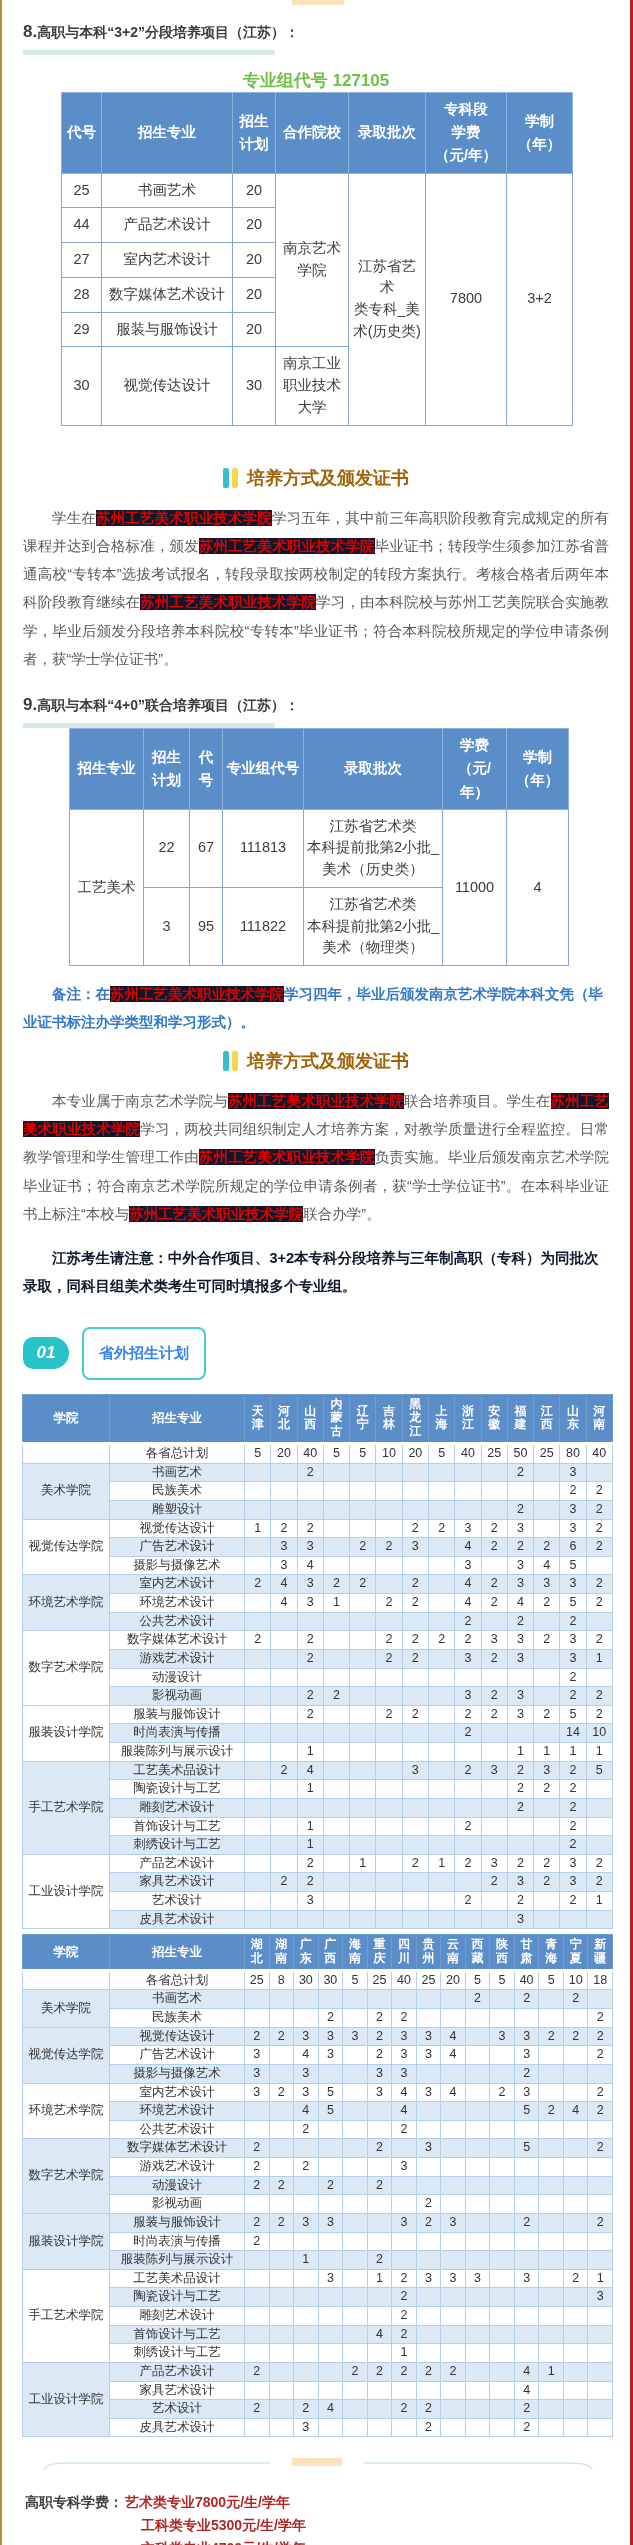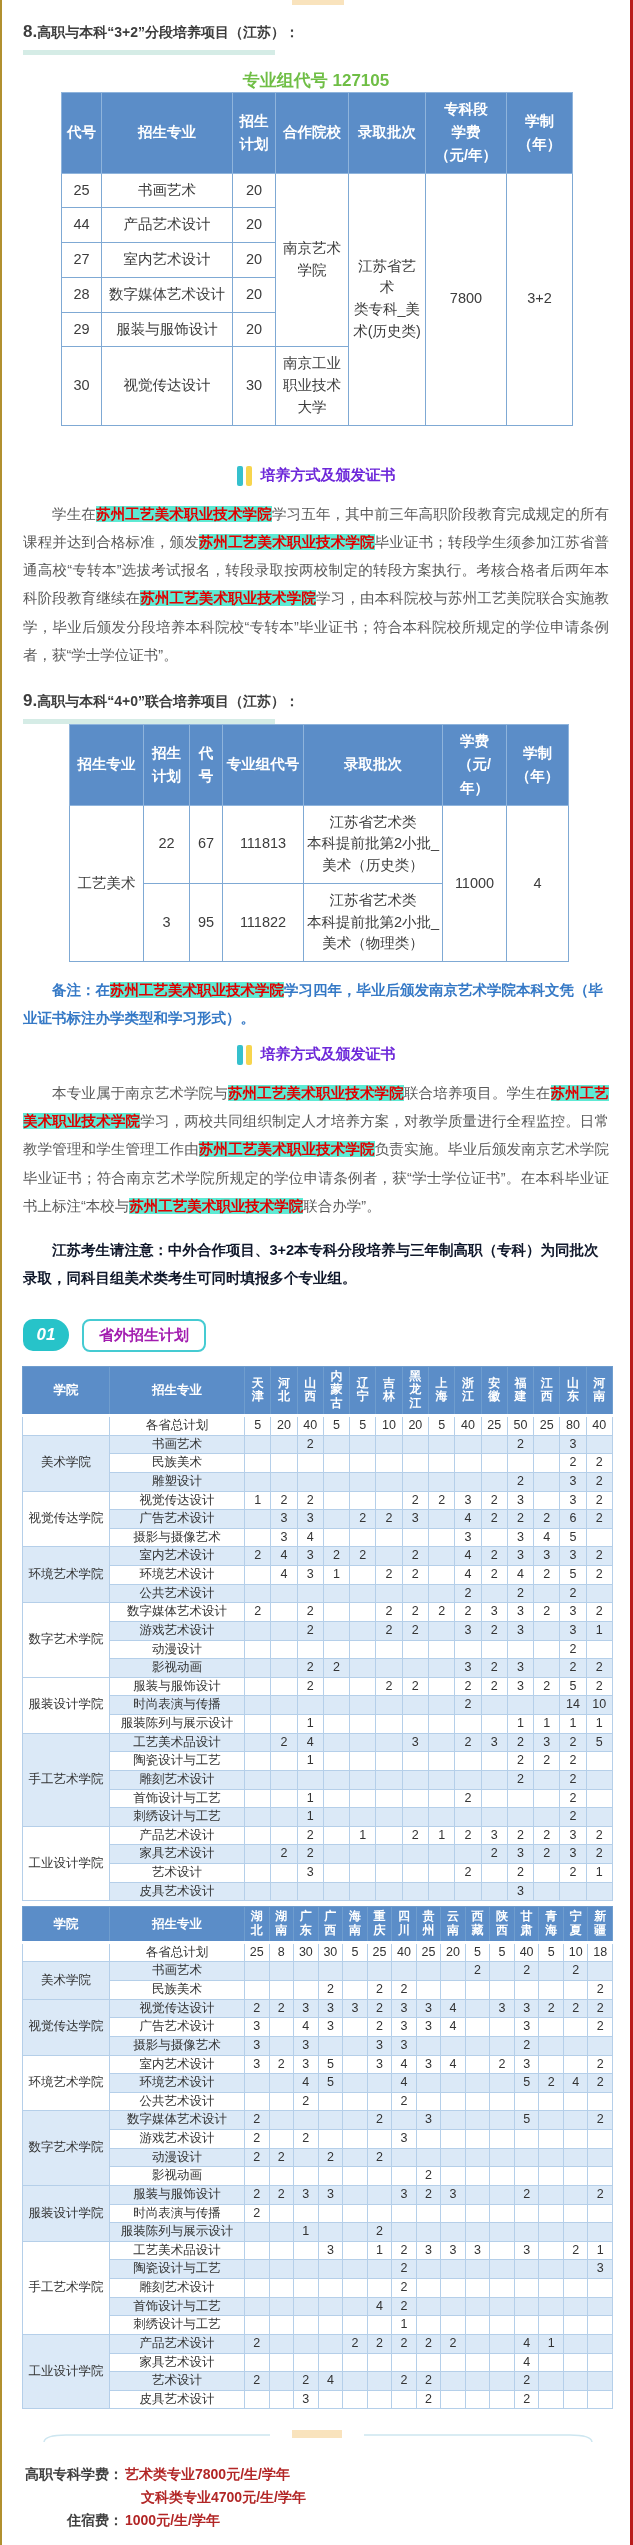--- a/index.html
+++ b/index.html
@@ -23,32 +23,32 @@
     padding:5px 2px; text-align:center; vertical-align:middle; white-space:pre-line; line-height:1.6; }
   .js-table td { border:1px solid #7fa9d4; background:#fff; color:#3c3c3c; text-align:center;
     vertical-align:middle; padding:6px 2px; line-height:1.5; white-space:pre-line; }
   .js-table2 { margin-left:67px; width:499px; }
 
   .sect-header { display:flex; justify-content:center; align-items:center; margin-top:40px; }
   .sect-header.tight { margin-top:12px; }
   .bar { width:6px; height:20px; border-radius:2px; }
   .bar-teal { background:#35c0cd; margin-right:3px; }
   .bar-yellow { background:#f7d54d; }
-  .sect-title { margin-left:9px; font-size:15px; font-weight:700; color:#6d28d9; }
+  .sect-title { margin-left:9px; font-size:18px; font-weight:700; color:#a16207; }
 
   .para { margin:14px 21px 0 21px; font-size:14.5px; color:#595959; line-height:1.95; text-indent:2em; text-align:justify; }
-  .hl { background:#5eead4; color:#e00000; font-weight:700; }
+  .hl { background:#0f172a; color:#e00000; font-weight:700; }
   .note-para { margin:14px 21px 0 21px; font-size:14.5px; color:#3579c6; font-weight:700; line-height:1.95; text-indent:2em; }
   .green-note { margin:16px 21px 0 21px; font-size:14.5px; color:#0f172a; font-weight:700; line-height:1.95; text-indent:2em; }
 
   .badge-row { display:flex; align-items:center; margin:26px 0 0 21px; }
   .badge { width:46px; height:32px; background:#27c3c9; color:#fff; font-weight:700; font-style:italic;
     font-size:17px; border-radius:10px 16px 16px 10px; display:flex; align-items:center; justify-content:center; }
-  .badge-label { margin-left:13px; border:2px solid #45cbd2; border-radius:8px; padding:5px 15px;
-    color:#a21caf; font-weight:700; font-size:15px; background:#fff; }
+  .badge-label { margin-left:13px; border:2px solid #45cbd2; border-radius:8px; padding:15px 15px;
+    color:#3b82f6; font-weight:700; font-size:15px; background:#fff; }
 
   .prov-table { margin:14px 0 0 20px; width:590px; font-size:12.5px; }
   .prov-table.second { margin-top:5px; }
   .prov-table th { background:#5b8dc8; color:#fff; font-weight:700; border:1px solid #6f9dce;
     border-bottom:3px solid #fff; padding:3px 0; text-align:center; vertical-align:middle; }
   .prov-table th .stack { white-space:pre-line; line-height:1.15; font-size:12px; display:block; }
   .prov-table td { border:1px solid #b5cfe9; text-align:center; color:#333; padding:1px 0; line-height:1.25; height:18px; }
   .prov-table tbody tr:nth-child(even) { background:#dbe9f7; }
   .prov-table td.college { background:transparent; }
 
@@ -1310,20 +1310,24 @@
     </svg>
   </div>
 
   <div class="fees">
     <div class="fee-line">
       <span class="fee-label">高职专科学费：</span>
       <span class="fee-value">艺术类专业7800元/生/学年</span>
     </div>
     <div class="fee-line">
       <span class="fee-label"></span>
+      <span class="fee-value fee-indent">工科类专业5300元/生/学年</span>
+    </div>
+    <div class="fee-line">
+      <span class="fee-label"></span>
       <span class="fee-value fee-indent">文科类专业4700元/生/学年</span>
     </div>
     <div class="fee-line">
       <span class="fee-label">住宿费：</span>
       <span class="fee-value">1000元/生/学年</span>
     </div>
 
   </div>
 </div>
 

